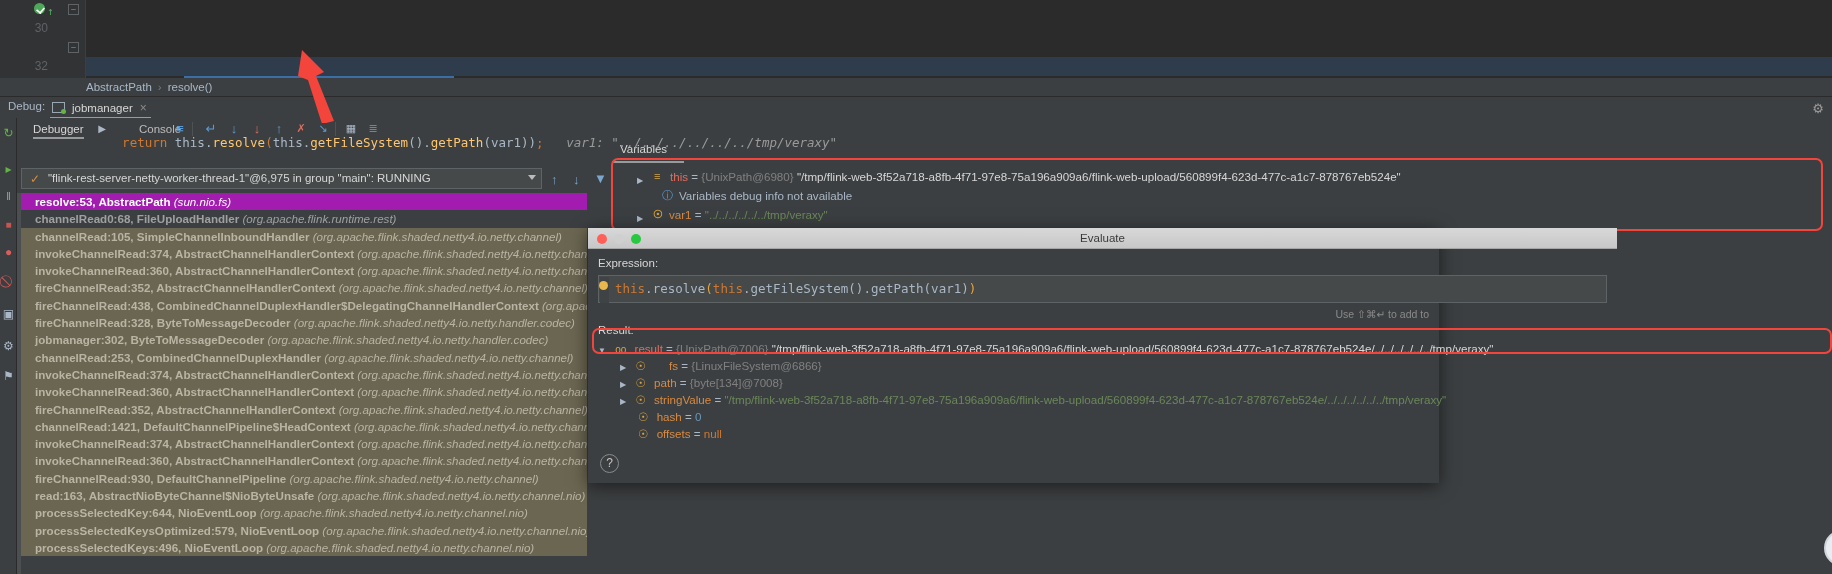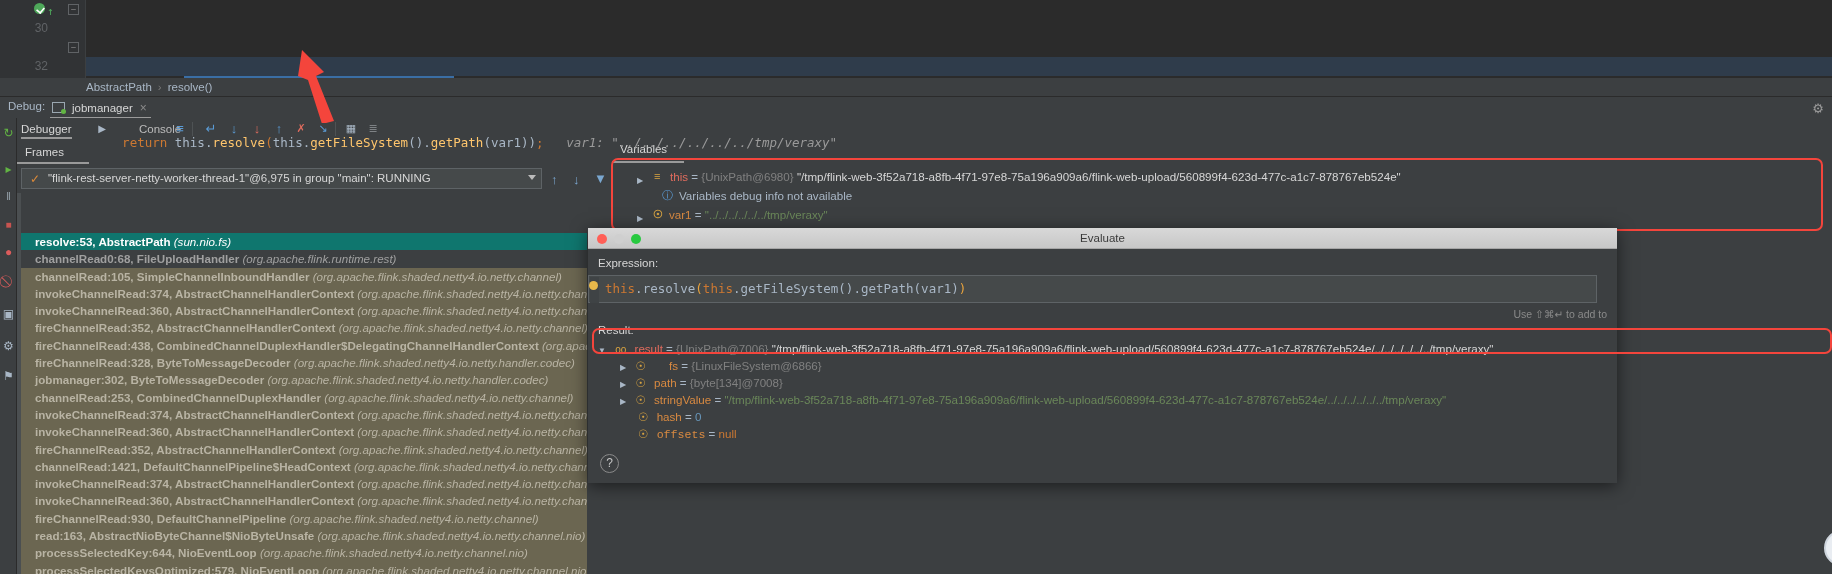--- a/index.html
+++ b/index.html
@@ -77,21 +77,21 @@
   .thread-sel .chk { position:absolute; left:8px; top:3px; color:#d9893a; font-size:12px; }
   .thread-sel .carD { position:absolute; right:5px; top:6px; border-left:4px solid transparent;
      border-right:4px solid transparent; border-top:5px solid #bbb; }
   .fr-updn { position:absolute; top:172px; color:#7aa7d0; font-size:13px; }
   .fr-filter { position:absolute; left:594px; top:171px; color:#7aa7d0; font-size:13px; }
 
   .frames-list { position:absolute; left:17px; top:193px; width:570px; height:381px;
      background:#3c3f41; overflow:hidden; }
   .fr { position:relative; height:17.3px; line-height:17.3px; padding-left:18px; font-size:11.6px;
      white-space:nowrap; overflow:hidden; }
-  .fr.sel { background:#0f766e;margin-top:40px; }
+  .fr.sel { background:#a21caf; }
   .fr .m { font-weight:bold; }
   .fr .pk { font-style:italic; }
   .fr.lvl-sel  { color:#ffffff; }
   .fr.lvl-app  { color:#d7d7d7; }
   .fr.lvl-app2 { color:#a0a0a0; }
   .fr.lvl-lib  { color:#b9b4a4; background:#6b6651; }
   .frames-sb { position:absolute; left:17px; top:193px; width:4px; height:381px; background:#4b4f51; }
 
   
   .vars-hdr { position:absolute; left:620px; top:143px; color:#d7d7d7; font-size:11.5px; }
@@ -106,31 +106,31 @@
   .vtype { color:#808080; }
   .vstr { color:#d7d7d7; }
   .vinfo { color:#a9b7c6; }
   .vplus { position:absolute; left:617px; top:168px; color:#a9b7c6; font-size:14px; }
   .vminus { position:absolute; left:617px; top:224px; color:#a9b7c6; font-size:14px; }
 
   
   .redbox { position:absolute; border:2.5px solid #f4453c; border-radius:7px; pointer-events:none; }
 
   
-  .eval { position:absolute; left:588px; top:228px; width:1029px; height:255px;
+  .eval { position:absolute; left:588px; top:228px; width:851px; height:255px;
      background:#3c3f41; box-shadow:0 3px 16px rgba(0,0,0,.55); }
   .eval-tb { position:absolute; left:0; top:0; width:1029px; height:21px;
      background:linear-gradient(#d8d8d8,#c7c7c7); border-bottom:1px solid #a6a6a6; }
   .eval-tb .title { width:100%; text-align:center; line-height:21px; font-size:11.5px; color:#3a3a3a; }
   .tl { position:absolute; top:6px; width:10px; height:10px; border-radius:50%; }
   .tl.r { left:9px;  background:#ff5f57; }
   .tl.y { left:26px; background:#cfcfcf; }
   .tl.g { left:43px; background:#28c940; }
   .eval-lbl { position:absolute; color:#d7d7d7; font-size:11.5px; }
-  .expr-box { position:absolute; left:0; top:47px; width:1009px; height:28px; background:#45494a;
+  .expr-box { position:absolute; left:10px; top:47px; width:1009px; height:28px; background:#45494a;
      border:1px solid #5e6366; }
   .expr-txt { position:absolute; left:16px; top:5px; font-family:"DejaVu Sans Mono", monospace;
      font-size:12.5px; white-space:pre; }
   .expr-gut { position:absolute; left:1px; top:1px; width:9px; height:26px; background:#3f4345; }
   .bulb { position:absolute; left:-6px; top:-18px; width:11px; height:11px; border-radius:50%;
      background:#e8b84a; }
   .usehint { position:absolute; right:10px; top:80px; color:#8a8a8a; font-size:10.5px;padding-left:30px; }
   .res-tree { position:absolute; left:10px; top:112px; width:1009px; height:108px; }
   .rrow { position:absolute; height:17px; line-height:17px; font-size:11.6px; white-space:nowrap; }
   .qmark { position:absolute; left:12px; bottom:10px; width:19px; height:19px; border-radius:50%;
@@ -203,40 +203,36 @@
     <span class="ri" style="top:72px;  color:#9aa7b0; font-size:11px;">‖</span>
     <span class="ri" style="top:100px; color:#c75450; font-size:10px;">■</span>
     <span class="ri" style="top:128px; color:#db5c5c;">●</span>
     <span class="ri" style="top:157px; color:#db5c5c;">⃠</span>
     <span class="ri" style="top:190px; color:#a9b7c6;">▣</span>
     <span class="ri" style="top:222px; color:#a9b7c6;">⚙</span>
     <span class="ri" style="top:252px; color:#a9b7c6;">⚑</span>
   </div>
 
   <div class="dbg-tools">
-    <span class="tt active" style="left:4px;">Debugger</span>
+    <span class="tt active" style="left:16px;">Debugger</span>
     <span class="ticon" style="left:77px; color:#a9b7c6; font-size:10px;">▶</span>
     <span class="tt" style="left:95px;margin-left:27px;">Console</span>
     <span class="ticon" style="left:155px; color:#5b9bd5;">≡</span>
     <span class="tsep" style="left:175px;"></span>
     <span class="ticon" style="left:186px; color:#5b9bd5;">↵</span>
     <span class="ticon" style="left:209px; color:#5b9bd5;">↓</span>
     <span class="ticon" style="left:232px; color:#e06c5e;">↓</span>
     <span class="ticon" style="left:254px; color:#5b9bd5;">↑</span>
     <span class="ticon" style="left:276px; color:#e06c5e; font-size:11px;">✗</span>
     <span class="ticon" style="left:298px; color:#5b9bd5; font-size:11px;">↘</span>
     <span class="tsep" style="left:318px;"></span>
     <span class="ticon" style="left:326px; color:#a9b7c6; font-size:11px;">▦</span>
     <span class="ticon" style="left:348px; color:#7e8285; font-size:11px;">≣</span>
   </div>
 
-  <div class="frames-hdr">
-    <span>Frames</span>
-    <div class="ul"></div>
-  </div>
 
   <div class="thread-sel">
     <span class="chk">✓</span>
     <span class="txt">"flink-rest-server-netty-worker-thread-1"@6,975 in group "main": RUNNING</span>
     <span class="carD"></span>
   </div>
   <span class="fr-updn" style="left:551px;">↑</span>
   <span class="fr-updn" style="left:573px;">↓</span>
   <span class="fr-filter">▼</span>
 
@@ -355,21 +351,21 @@
 
       <div class="rrow" style="left:40px; top:68px;">
         <span style="color:#d9a441;">☉</span>
         <span style="color:#d98a41; margin-left:5px;">hash</span>
         <span style="color:#a9b7c6;"> = </span>
         <span style="color:#6897bb;">0</span>
       </div>
 
       <div class="rrow" style="left:40px; top:85px;">
         <span style="color:#d9a441;">☉</span>
-        <span style="color:#d98a41; margin-left:5px;font-family:Liberation Mono, monospace;">offsets</span>
+        <span style="color:#d98a41; margin-left:5px;">offsets</span>
         <span style="color:#a9b7c6;"> = </span>
         <span style="color:#cc7832;">null</span>
       </div>
     </div>
 
     <div class="qmark">?</div>
   </div>
 
   <div class="redbox" style="left:592px; top:328px; width:1240px; height:26px;"></div>
 

